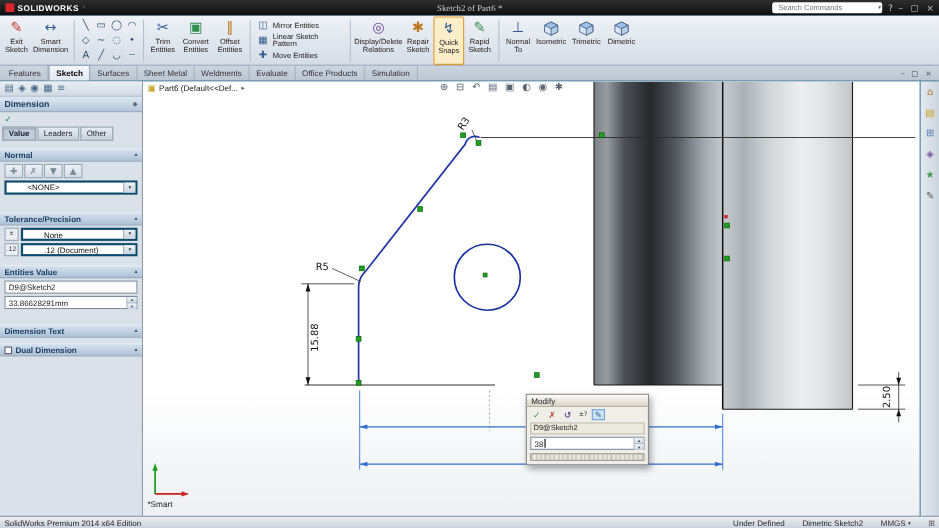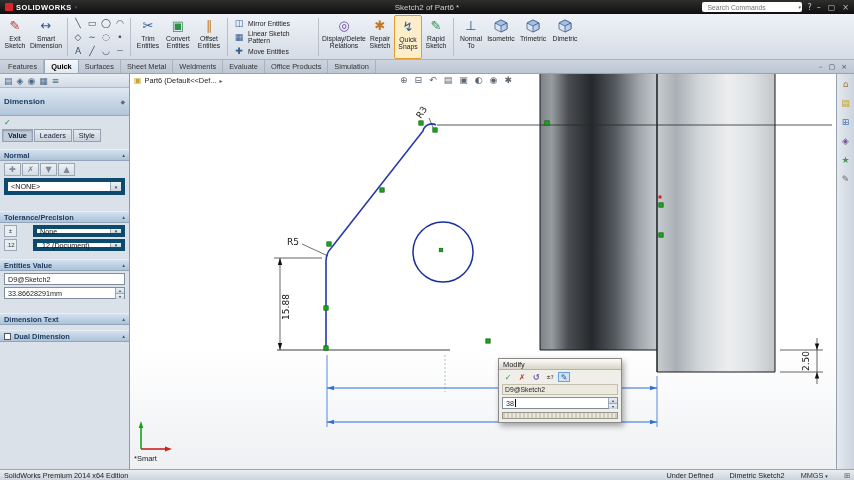--- a/index.html
+++ b/index.html
@@ -6,21 +6,21 @@
   *{box-sizing:border-box;}
   .gly{font-family:"DejaVu Sans",sans-serif;}
   .app{position:relative;width:854px;height:480px;overflow:hidden;background:#0369a1;
        font-family:"Liberation Sans","DejaVu Sans",sans-serif;font-size:8px;color:#1c1c1c;}
 
   
   .titlebar{position:absolute;top:0;left:0;right:0;height:14px;background:linear-gradient(#2e2e2e,#0f0f0f);
             display:flex;align-items:center;color:#d8d8d8;z-index:30;}
   .tb-logo{display:flex;align-items:center;gap:3px;padding:0 5px;font-weight:bold;font-size:7.5px;letter-spacing:.4px;color:#fff;}
   .logo-mark{width:8px;height:8px;background:#d8262c;border-radius:1px;}
-  .tb-title{position:absolute;left:0;right:0;text-align:center;font-size:8px;color:#cfcfcf;pointer-events:none;}
+  .tb-title{position:absolute;left:0;right:0;text-align:center;font-size:8px;color:#cfcfcf;pointer-events:none;font-family:Liberation Serif, serif;}
   .tb-right{margin-left:auto;display:flex;align-items:center;gap:5px;padding-right:5px;z-index:2;}
   .search-box{display:flex;align-items:center;background:#fff;border-radius:2px;height:10px;width:100px;padding:0 3px;gap:2px;}
   .search-box input{border:none;outline:none;flex:1;font-size:6.8px;color:#666;padding:0;height:9px;background:transparent;
                     font-family:"Liberation Sans",sans-serif;}
   .sb-caret{color:#556;font-size:5px;}
   .help-glyph{color:#c9c9c9;font-size:8px;}
   .win-btns{display:flex;gap:7px;color:#c2c2c2;font-size:8px;}
 
   
   .cmdbar{position:absolute;top:14px;left:0;right:0;height:46px;background:linear-gradient(#eff2f7,#d5dce6);
@@ -46,62 +46,62 @@
               border:1px solid #9aa6b4;border-bottom:none;}
   .tab-right{margin-left:auto;display:flex;gap:6px;padding:0 7px 2px 0;color:#44505c;font-size:7px;align-items:center;}
 
   
   .main{position:absolute;top:74px;left:0;right:0;bottom:11px;display:flex;}
 
   
   .pm{width:130px;flex:none;background:#dbe1e9;border-right:1px solid #8f9aa7;display:flex;flex-direction:column;}
   .pm-tabs{height:14px;display:flex;align-items:center;gap:4px;padding-left:4px;flex:none;
            background:linear-gradient(#e9eef4,#d2dae3);border-bottom:1px solid #aeb9c6;font-size:9px;color:#4a6a8a;}
-  .pm-header{height:28px;flex:none;background:linear-gradient(#dde8f3,#b2c5d9);border-bottom:1px solid #97a8bb;
+  .pm-header{height:14px;flex:none;background:linear-gradient(#dde8f3,#b2c5d9);border-bottom:1px solid #97a8bb;
              display:flex;align-items:center;gap:3px;padding:0 4px;font-weight:bold;color:#173a5e;font-size:8px;}
   .pm-header .pin{margin-left:auto;font-size:6px;color:#667;}
   .pm-ok{height:12px;flex:none;display:flex;align-items:center;padding-left:4px;color:#0d8a3a;font-weight:bold;font-size:8px;}
   .pm-tabrow{display:flex;gap:1px;padding:1px 2px;height:15px;flex:none;}
   .pm-tabbtn{border:1px solid #93a1b0;background:linear-gradient(#e5ebf1,#c8d2dd);padding:0 5px;font-size:7.2px;
              display:flex;align-items:center;color:#223;}
   .pm-tabbtn.active{background:#c1cddb;box-shadow:inset 0 1px 2px rgba(0,0,0,.25);font-weight:bold;}
   .sec-h{height:12px;flex:none;background:linear-gradient(#d4e1ef,#adc2d8);border-top:1px solid #e8eef5;
          border-bottom:1px solid #92a5ba;display:flex;align-items:center;gap:3px;padding:0 4px;
          font-weight:bold;color:#1d3d60;font-size:7.4px;}
   .sec-h .caret{margin-left:auto;font-size:5.5px;color:#456;}
   .sec-b{padding:2px 4px;display:flex;flex-direction:column;gap:2px;}
-  .combo{height:12px;background:#fff;border:4px solid #0c4a6e;display:flex;align-items:center;font-size:7.2px;
-         padding-left:3px;color:#111;flex:1;}
+  .combo{height:12px;background:#fff;border:2px solid #0c4a6e;display:flex;align-items:center;font-size:7.2px;
+         padding-left:19px;color:#111;flex:1;}
   .combo .dd{margin-left:auto;width:11px;align-self:stretch;background:linear-gradient(#eef2f6,#cbd4de);
              border-left:1px solid #9aa8b6;display:flex;align-items:center;justify-content:center;font-size:5px;color:#345;}
   .style-row{display:flex;gap:1px;}
   .style-btn{width:17px;height:13px;border:1px solid #9aa8b6;background:linear-gradient(#eef2f6,#d4dce5);
              display:flex;align-items:center;justify-content:center;font-size:8px;color:#7d8b99;}
   .field{height:12px;background:#fff;border:1px solid #7e8e9e;display:flex;align-items:center;padding-left:3px;font-size:7.2px;}
   .spin{margin-left:auto;width:9px;align-self:stretch;border-left:1px solid #9aa8b6;display:flex;flex-direction:column;}
   .spin span{flex:1;display:flex;align-items:center;justify-content:center;font-size:4px;
              background:linear-gradient(#eef2f6,#cbd4de);color:#345;}
   .spin span:first-child{border-bottom:1px solid #9aa8b6;}
-  .tol-row{display:flex;align-items:flex-end;gap:16px;}
+  .tol-row{display:flex;align-items:flex-end;gap:2px;}
   .tol-icon{width:13px;height:12px;flex:none;border:1px solid #9aa8b6;background:#e9eef3;display:flex;
             align-items:center;justify-content:center;font-size:6px;color:#333;}
   .cbx{width:7px;height:7px;border:1px solid #556;background:#fff;flex:none;}
 
   
   .viewport{flex:1;position:relative;background:linear-gradient(#ffffff 70%,#eef0f3);overflow:hidden;}
   svg.scene{position:absolute;left:0;top:0;}
   .flyout{position:absolute;top:2px;left:4px;display:flex;align-items:center;gap:3px;font-size:7.4px;color:#222;}
   .flyout .part-ic{color:#c9a227;font-size:8px;}
   .hud{position:absolute;top:0;left:265px;display:flex;gap:7px;font-size:9px;color:#5a6570;
        background:rgba(255,255,255,.5);padding:1px 5px;border-radius:0 0 4px 4px;}
   .view-label{position:absolute;left:4px;bottom:6px;font-size:7.5px;color:#222;}
 
   
-  .modify{position:absolute;left:348px;top:284px;width:124px;background:#f0eee8;border:1px solid #8a8a8a;
-          box-shadow:2px 3px 6px rgba(0,0,0,.35);font-size:7px;z-index:10;margin-left:20px;}
+  .modify{position:absolute;left:348px;top:284px;width:112px;background:#f0eee8;border:1px solid #8a8a8a;
+          box-shadow:2px 3px 6px rgba(0,0,0,.35);font-size:7px;z-index:10;}
   .modify-title{height:11px;background:linear-gradient(#fdfcf9,#d8d4c8);display:flex;align-items:center;
                 padding-left:4px;font-size:7.4px;color:#222;border-bottom:1px solid #b9b4a6;}
   .modify-btns{display:flex;gap:2px;padding:2px 3px;align-items:center;}
   .mbtn{width:12px;height:10px;display:flex;align-items:center;justify-content:center;font-size:8px;font-weight:bold;}
   .mbtn.small{font-size:5.5px;font-weight:normal;}
   .mbtn.pressed{background:#cfe4f7;border:1px solid #6ca0dc;}
   .modify-name{margin:0 3px;height:11px;display:flex;align-items:center;padding-left:2px;
                border:1px solid #c3beb0;background:#eceade;font-size:6.8px;color:#222;}
   .modify-input{margin:2px 3px 0 3px;}
   .caret-line{width:1px;height:8px;background:#000;margin-left:1px;}
@@ -250,21 +250,21 @@
             <path d="M7 1 L13 4 L7 7 L1 4 Z" fill="#9fc2e8" stroke="#44618a" stroke-width="0.8"></path>
             <path d="M7 7 L13 4 L13 10 L7 13 Z" fill="#b8cfe8" stroke="#44618a" stroke-width="0.8"></path>
           </svg>
       </span>
       <span class="blabel">Dimetric</span>
     </div>
   </div>
 
   <div class="tabbar">
     <span class="tab">Features</span>
-    <span class="tab active">Quick</span>
+    <span class="tab active">Sketch</span>
     <span class="tab">Surfaces</span>
     <span class="tab">Sheet Metal</span>
     <span class="tab">Weldments</span>
     <span class="tab">Evaluate</span>
     <span class="tab">Office Products</span>
     <span class="tab">Simulation</span>
     <div class="tab-right">
       <span class="gly">–</span>
       <span class="gly">▢</span>
       <span class="gly">×</span>
@@ -284,21 +284,21 @@
       <div class="pm-header">
         <span>Dimension</span>
         <span class="gly pin">◆</span>
       </div>
       <div class="pm-ok">
         <span class="gly">✓</span>
       </div>
       <div class="pm-tabrow">
         <span class="pm-tabbtn active">Value</span>
         <span class="pm-tabbtn">Leaders</span>
-        <span class="pm-tabbtn">Style</span>
+        <span class="pm-tabbtn">Other</span>
       </div>
 
       <div class="sec-h" style="margin-top:6px">
         <span>Normal</span>
         <span class="gly caret">▴</span>
       </div>
       <div class="sec-b">
         <div class="style-row">
           <span class="gly style-btn">✚</span>
           <span class="gly style-btn">✗</span>

